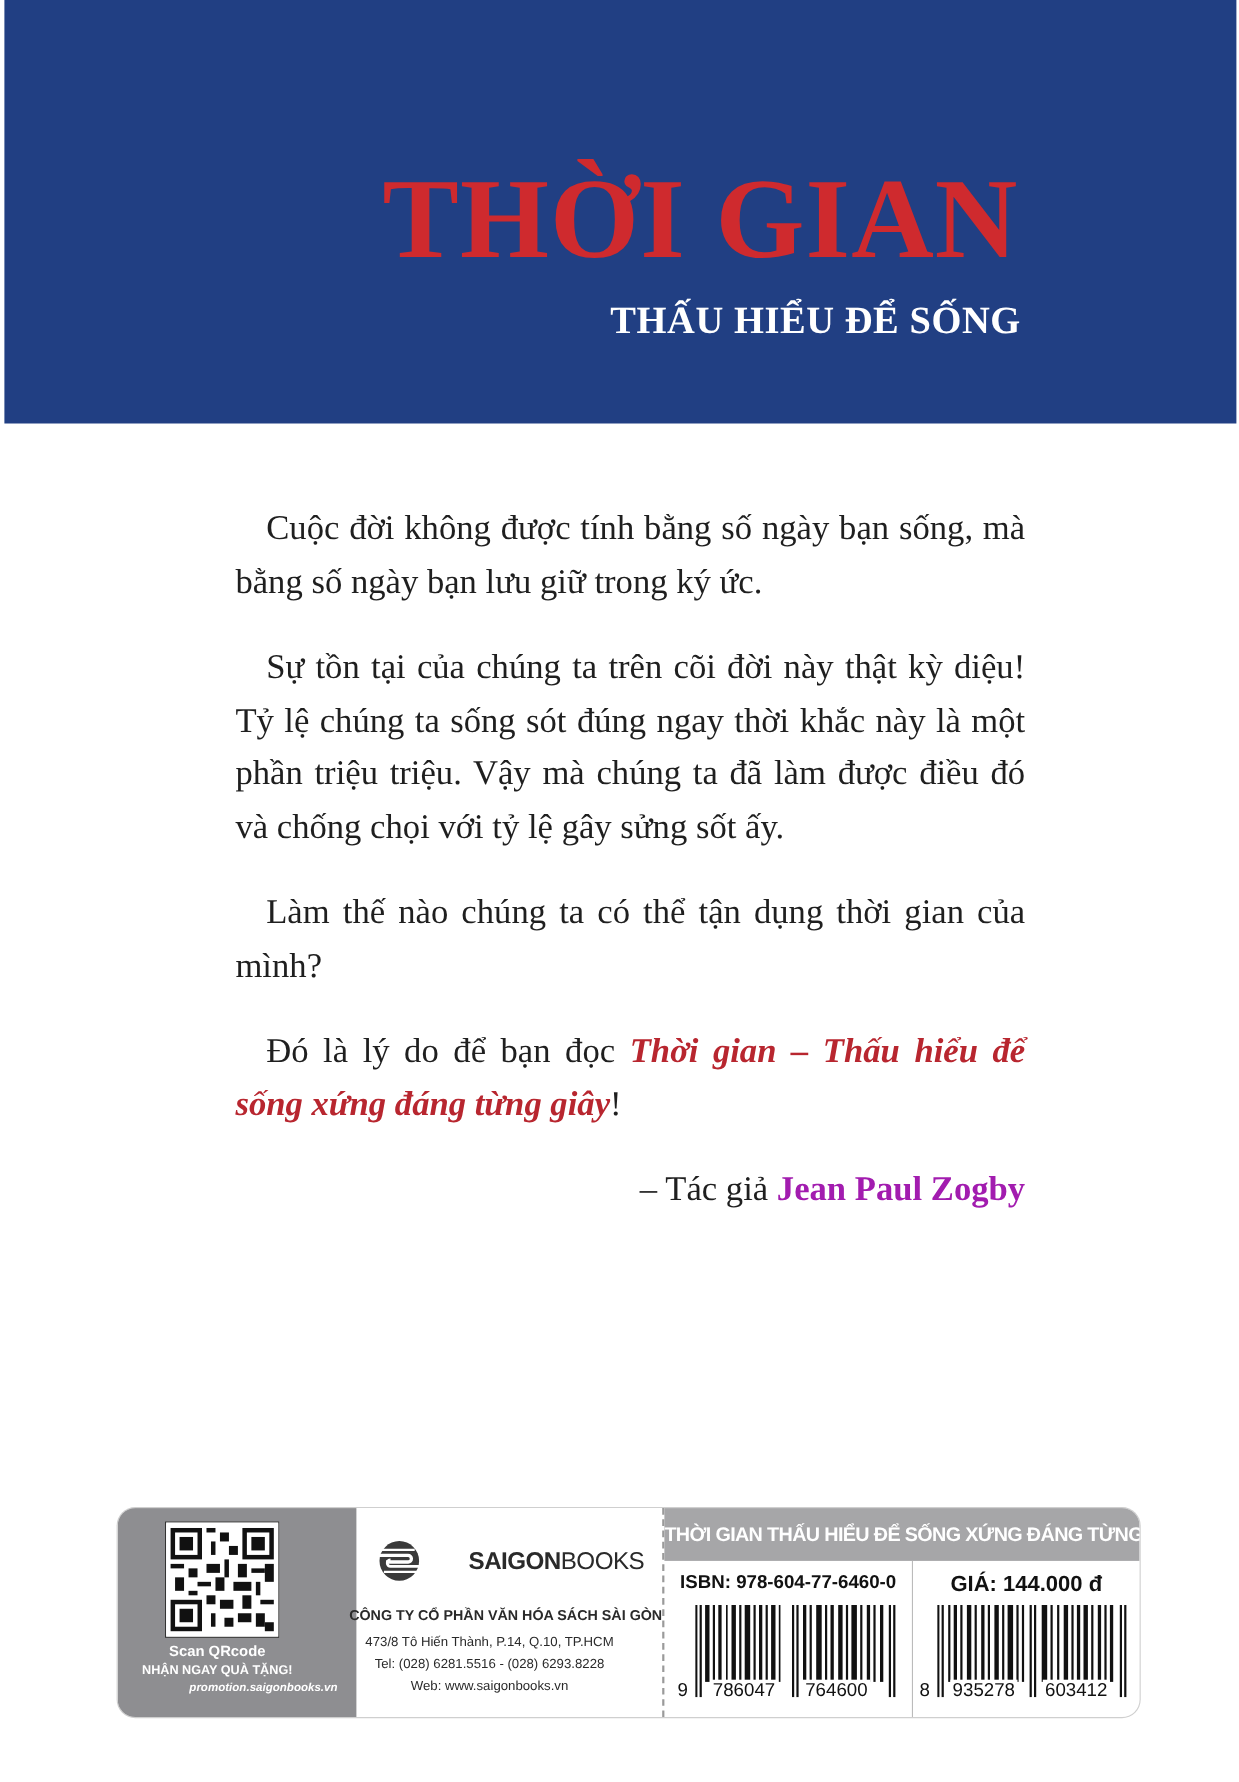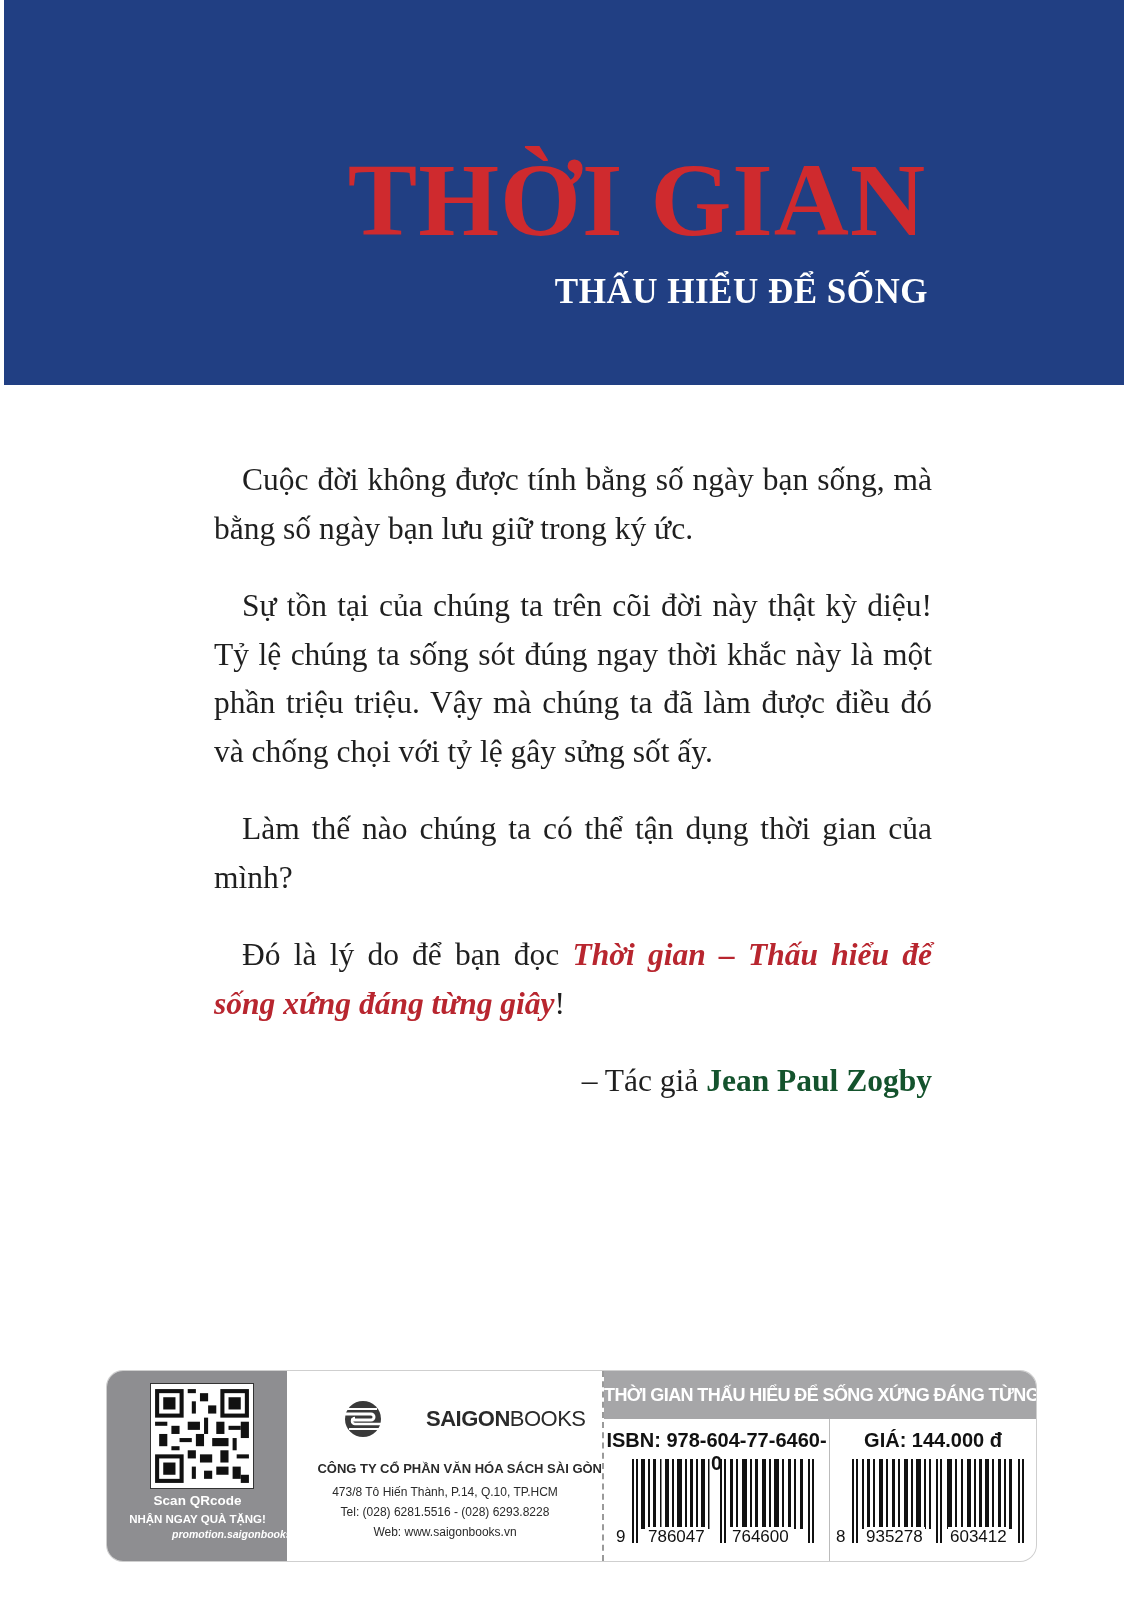--- a/index.html
+++ b/index.html
@@ -24,29 +24,29 @@
     font-size: 35px; line-height: 44px; color: #ffffff; letter-spacing: 0.5px;
   }
   .body {
     position: absolute; left: 214px; top: 456px; width: 718px;
     font-family: "Liberation Serif", serif; font-size: 31.5px;
     line-height: 48.5px; color: #1f1f1f;
   }
   .body p { margin: 0 0 29px 0; text-indent: 28px; text-align: justify; }
   .em-red { color: #b8262f; font-style: italic; font-weight: bold; }
   .byline { text-align: right !important; text-indent: 0 !important; margin-top: 6px !important; }
-  .author { color: #14532d; font-weight: bold; }
+  .author { color: #a21caf; font-weight: bold; }
 
   .panel {
     position: absolute; left: 107px; top: 1371px; width: 929px; height: 190px;
     border-radius: 16px; overflow: hidden; background: #fff;
     box-shadow: 0 0 0 1px #cfcfcf;
   }
   .qr-side {
-    position: absolute; left: 0; top: 0; width: 180px; height: 190px;
+    position: absolute; left: 0; top: 0; width: 217px; height: 190px;
     background: #8e8e91;
   }
   .qr-box {
     position: absolute; left: 43px; top: 12px; width: 104px; height: 106px;
     background: #fff; border: 1px solid #333; box-sizing: border-box;
   }
   .qr-txt { position: absolute; left: 0; width: 181px; text-align: center;
     font-family: "Liberation Sans", sans-serif; color: #fff; font-weight: bold; }
   .qr-scan { top: 122px; font-size: 13.5px; }
   .qr-gift { top: 142px; font-size: 11.5px; }
@@ -160,21 +160,21 @@
     </div>
     <div class="pub-name">CÔNG TY CỔ PHẦN VĂN HÓA SÁCH SÀI GÒN</div>
     <div class="pub-line" style="top:114px">473/8 Tô Hiến Thành, P.14, Q.10, TP.HCM</div>
     <div class="pub-line" style="top:134px">Tel: (028) 6281.5516 - (028) 6293.8228</div>
     <div class="pub-line" style="top:154px">Web: www.saigonbooks.vn</div>
   </div>
 
   <div class="bc">
     <div class="bc-head">THỜI GIAN THẤU HIỂU ĐỂ SỐNG XỨNG ĐÁNG TỪNG GIÂY</div>
     <div class="bc-col bc-left">
-      <div class="bc-label" style="font-size:20px">ISBN: 978-604-77-6460-0</div>
+      <div class="bc-label" style="font-size:17px">ISBN: 978-604-77-6460-0</div>
       <svg class="bars" style="left:28px" width="190" height="84">
         <g fill="#111">
           <rect x="0" y="0" width="2" height="84"></rect>
             <rect x="4" y="0" width="2" height="84"></rect>
           <rect x="9" y="0" width="4" height="70"></rect>
             <rect x="16" y="0" width="2" height="70"></rect>
             <rect x="21" y="0" width="3" height="70"></rect>
             <rect x="28" y="0" width="1.5" height="70"></rect>
           <rect x="33" y="0" width="4" height="70"></rect>
             <rect x="40" y="0" width="2" height="70"></rect>

